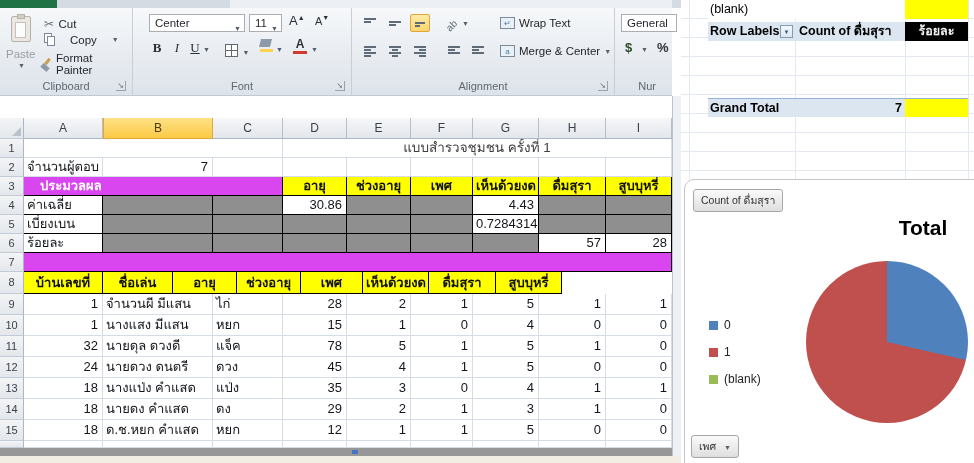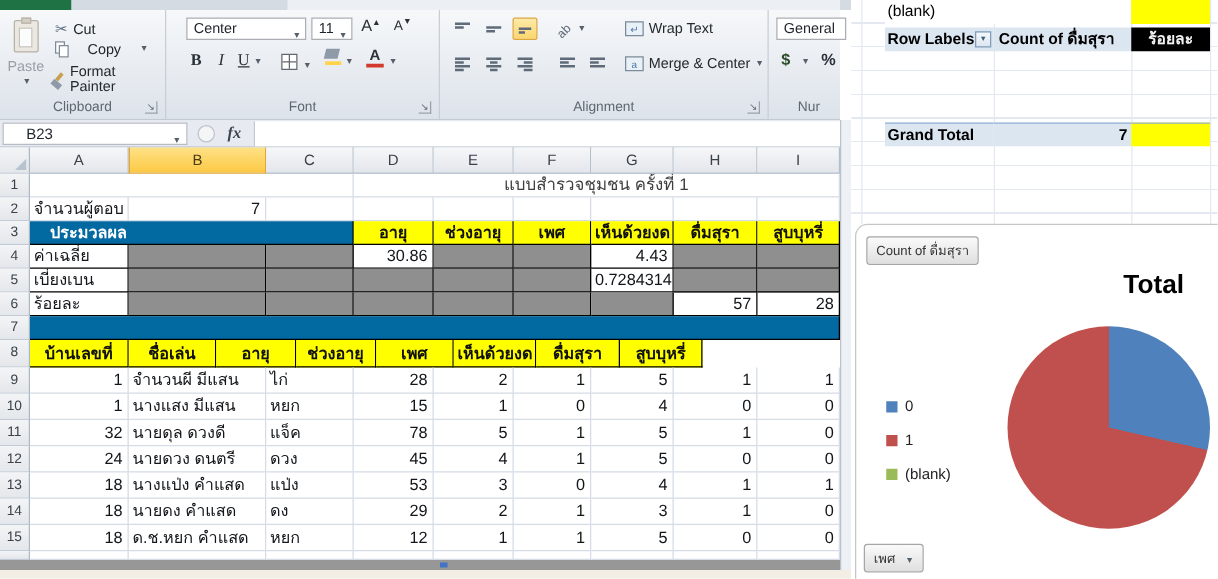--- a/index.html
+++ b/index.html
@@ -66,21 +66,21 @@
   
   .grid { position:absolute; left:0; top:118px; width:672px; }
   .grow { display:flex; }
   .cell { border-right:1px solid #D5DCE6; border-bottom:1px solid #D5DCE6; font-size:13px; color:#121519; overflow:hidden; white-space:nowrap; padding:0 3px; }
   .rh { width:24px; background:linear-gradient(#F3F4F6,#E4E7EB); border-right:1px solid #A9B8C8; border-bottom:1px solid #C3CBD5; color:#39414B; font-size:11px; text-align:center; padding:0; }
   .ch { background:linear-gradient(#F6F7F9,#E3E6EB); border-right:1px solid #B4BFCC; border-bottom:1px solid #A9B8C8; color:#39414B; font-size:12px; text-align:center; padding:0; }
   .ch-sel { background:linear-gradient(#FEE187,#FCC944); border:1px solid #E0A83B; border-top:none; color:#4A3A10; }
   .cA{width:79px}.cB{width:110px}.cC{width:70px}.cD{width:64px}.cE{width:64px}.cF{width:62px}.cG{width:66px}.cH{width:67px}.cI{width:66px}
   .h21{height:21px;line-height:20px}.h19{height:19px;line-height:18px}.h22{height:22px;line-height:21px}.h21b{height:21px;line-height:20px}.h7{height:7px}
   .num { text-align:right; padding-right:4px; }
-  .blackcell { background:#0369a1; color:#fff; border-color:#000;padding-left:16px; }
+  .blackcell { background:#d946ef; color:#fff; border-color:#000;padding-left:16px; }
   .graycell { background:#8F8F8F; border-color:#000; }
   .yellowhdr { background:#FFFF00; border-color:#000; color:#111; text-align:center; font-weight:600; }
   .bb { border-right:1px solid #000; border-bottom:1px solid #000; }
   .corner-tri { position:absolute; right:2px; bottom:2px; width:0; height:0; border-left:9px solid transparent; border-bottom:9px solid #B9C3CF; }
   .titletext { text-align:center; font-size:13.5px; color:#404040; }
   .rowshost { display:contents; }
 
   .hscroll { position:absolute; left:0; top:448px; width:672px; height:8px; background:#979797; }
   .hscroll .mark { position:absolute; left:352px; top:2px; width:6px; height:4px; background:#4472C4; }
   .statusstrip { position:absolute; left:0; top:456px; width:681px; height:7px; background:#F2EEE4; }
@@ -260,29 +260,20 @@
         <div class="combo" style="left:6px;top:6px;width:56px;">
           <span>General</span>
         </div>
         <div class="cur" style="left:10px;top:32px;"><span>$</span></div>
         <span class="dd" style="position:absolute;left:26px;top:38px;">▼</span>
         <div class="cur" style="left:42px;top:32px;color:#2A3138;"><span>%</span></div>
         <div class="grp-label" style="text-align:right;padding-right:16px;">Nur</div>
       </div>
     </div>
 
-    <div class="fbar">
-      <div class="namebox">
-        <span>B23</span>
-        <span class="dd">▼</span>
-      </div>
-      <div class="fbar-knob"></div>
-      <div class="fx">fx</div>
-      <div class="ffield"></div>
-    </div>
 
     <div class="grid">
       
       <div class="grow">
         <div class="cell rh h21" style="position:relative;">
             <span class="corner-tri"></span>
           </div>
         <div class="cell ch cA h21">A</div>
         <div class="cell ch ch-sel cB h21">B</div>
         <div class="cell ch cC h21">C</div>
@@ -433,21 +424,21 @@
             <div class="cell cG h21b num">5</div>
             <div class="cell cH h21b num">0</div>
             <div class="cell cI h21b num">0</div>
           </div>
         
           <div class="grow">
             <div class="cell rh h21b">13</div>
             <div class="cell cA h21b num">18</div>
             <div class="cell cB h21b">นางแป่ง คำแสด</div>
             <div class="cell cC h21b">แป่ง</div>
-            <div class="cell cD h21b num">53</div>
+            <div class="cell cD h21b num">35</div>
             <div class="cell cE h21b num">3</div>
             <div class="cell cF h21b num">0</div>
             <div class="cell cG h21b num">4</div>
             <div class="cell cH h21b num">1</div>
             <div class="cell cI h21b num">1</div>
           </div>
         
           <div class="grow">
             <div class="cell rh h21b">14</div>
             <div class="cell cA h21b num">18</div>

